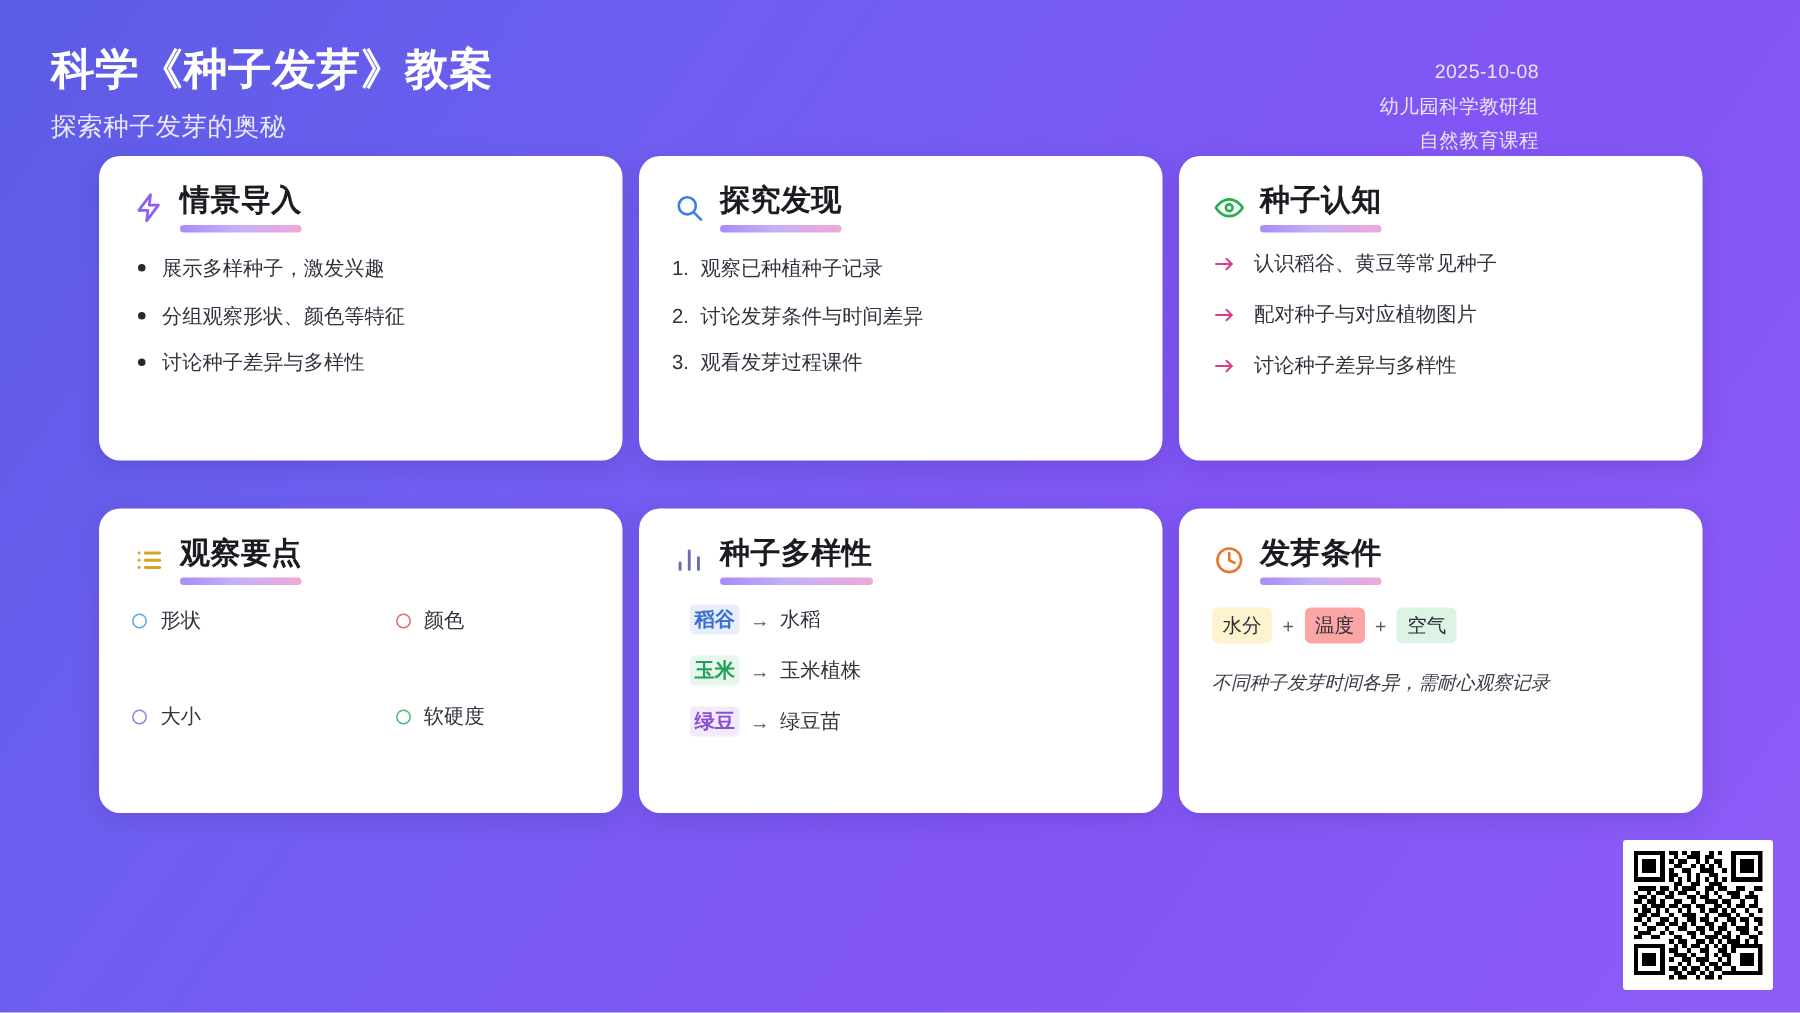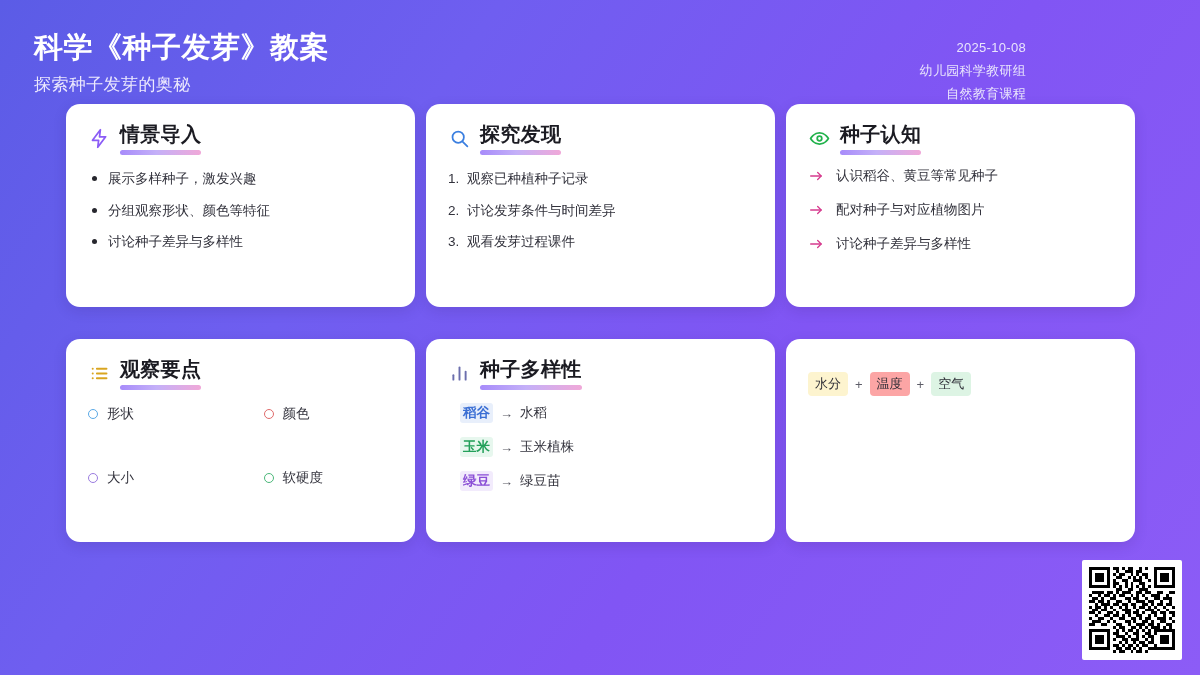--- a/index.html
+++ b/index.html
@@ -381,27 +381,40 @@
       </li>
       <li>
         <span class="pair-key" style="color:#8b4fd6;background:#f2ebfc">绿豆</span>
         <span class="pair-arrow">→</span>
         <span class="pair-val">绿豆苗</span>
       </li>
     </ul>
   </div>
 
   <div class="card">
+    <div class="card-head">
+      <span class="card-icon">
+        <svg viewBox="0 0 24 24" width="21" height="21" fill="none" stroke="#e8762c" stroke-width="2" stroke-linecap="round" stroke-linejoin="round">
+          <circle cx="12" cy="12" r="9"></circle>
+          <polyline points="12 6.5 12 12 16 14"></polyline>
+        </svg>
+      </span>
+      <div class="card-title-wrap">
+        <div class="card-title">发芽条件</div>
+        <div class="title-underline"></div>
+      </div>
+    </div>
     <div class="chip-row">
       <span class="chip" style="background:#fdf4cf">水分</span>
       <span class="plus">+</span>
       <span class="chip" style="background:#fca5a5">温度</span>
       <span class="plus">+</span>
       <span class="chip" style="background:#ddf4e4">空气</span>
     </div>
+    <div class="note">不同种子发芽时间各异，需耐心观察记录</div>
   </div>
 
 </div>
 
 <div class="qr-box">
   <svg viewBox="0 0 29 29" shape-rendering="crispEdges">
     <rect width="29" height="29" fill="#ffffff"></rect>
     <g fill="#000000">
       <rect x="0" y="0" width="7" height="1"></rect>
         <rect x="8" y="0" width="2" height="1"></rect>

